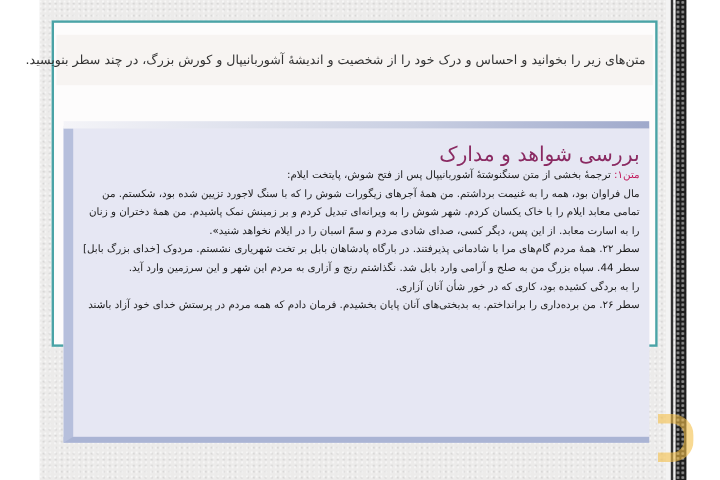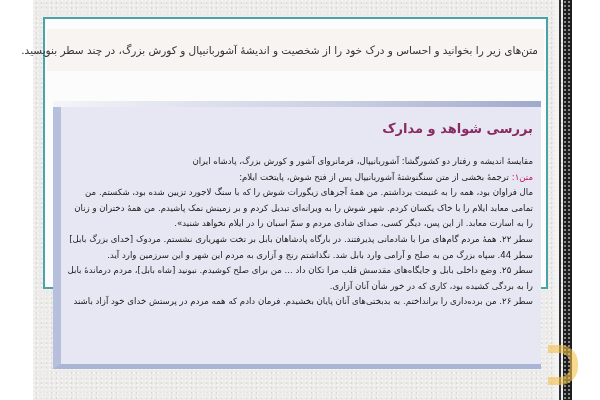--- a/index.html
+++ b/index.html
@@ -54,21 +54,21 @@
   .card-topbar {
     position:absolute; left:-8px; top:-6px; right:0; height:6px;
     background:linear-gradient(90deg,#f4f4f8 0%,#c9cfe2 60%,#9fa9cb 100%);
   }
   .card-content {
     position:absolute; right:8px; top:14px; left:8px;
     direction:rtl; text-align:right;
     font-size:8.6px; line-height:15.6px; color:#1a1a1a;
   }
   .heading {
-    font-size:13px; font-weight:bold; color:#8a2a62; line-height:16px; margin-bottom:17px;
+    font-size:17px; font-weight:normal; color:#8a2a62; line-height:16px; margin-bottom:2px;
   }
   .label-red { color:#c2185b; }
   .line { white-space:nowrap; }
   .watermark {
     position:absolute; left:548px; top:345px; width:30px; height:40px;
     border:8px solid #f5c04a; border-left:none; border-radius:0 18px 18px 0;
     opacity:0.6; box-sizing:border-box;
   }
 </style>
 </head>
@@ -81,29 +81,27 @@
 
 <div class="outer-frame">
   <div class="prompt-band">
     <span class="prompt-text">متن‌های زیر را بخوانید و احساس و درک خود را از شخصیت و اندیشهٔ آشوربانیپال و کورش بزرگ، در چند سطر بنویسید.</span>
   </div>
 
   <div class="card">
     <div class="card-topbar"></div>
     <div class="card-content">
       <div class="heading">بررسی شواهد و مدارک</div>
-      <div class="line">مقایسهٔ اندیشه و رفتار دو کشورگشا: آشوربانیپال، فرمانروای آشور و کورش بزرگ، پادشاه ایران</div>
 
       <div class="line"><span class="label-red">متن۱:</span><span> ترجمهٔ بخشی از متن سنگنوشتهٔ آشوربانیپال پس از فتح شوش، پایتخت ایلام:</span></div>
       <div class="line">مال فراوان بود، همه را به غنیمت برداشتم. من همهٔ آجرهای زیگورات شوش را که با سنگ لاجورد تزیین شده بود، شکستم. من</div>
       <div class="line">تمامی معابد ایلام را با خاک یکسان کردم. شهر شوش را به ویرانه‌ای تبدیل کردم و بر زمینش نمک پاشیدم. من همهٔ دختران و زنان</div>
       <div class="line">را به اسارت معابد. از این پس، دیگر کسی، صدای شادی مردم و سمّ اسبان را در ایلام نخواهد شنید».</div>
 
       <div class="line">سطر ۲۲. همهٔ مردم گام‌های مرا با شادمانی پذیرفتند. در بارگاه پادشاهان بابل بر تخت شهریاری نشستم. مردوک [خدای بزرگ بابل]</div>
       <div class="line">سطر 44. سپاه بزرگ من به صلح و آرامی وارد بابل شد. نگذاشتم رنج و آزاری به مردم این شهر و این سرزمین وارد آید.</div>
-      <div class="line">سطر ۲۵. وضع داخلی بابل و جایگاه‌های مقدسش قلب مرا تکان داد ... من برای صلح کوشیدم. نبونید [شاه بابل]، مردم درماندهٔ بابل</div>
       <div class="line">را به بردگی کشیده بود، کاری که در خور شأن آنان آزاری.</div>
       <div class="line">سطر ۲۶. من برده‌داری را برانداختم. به بدبختی‌های آنان پایان بخشیدم. فرمان دادم که همه مردم در پرستش خدای خود آزاد باشند</div>
     </div>
   </div>
 </div>
 
 <div class="watermark"></div>
 
 </body></html>

